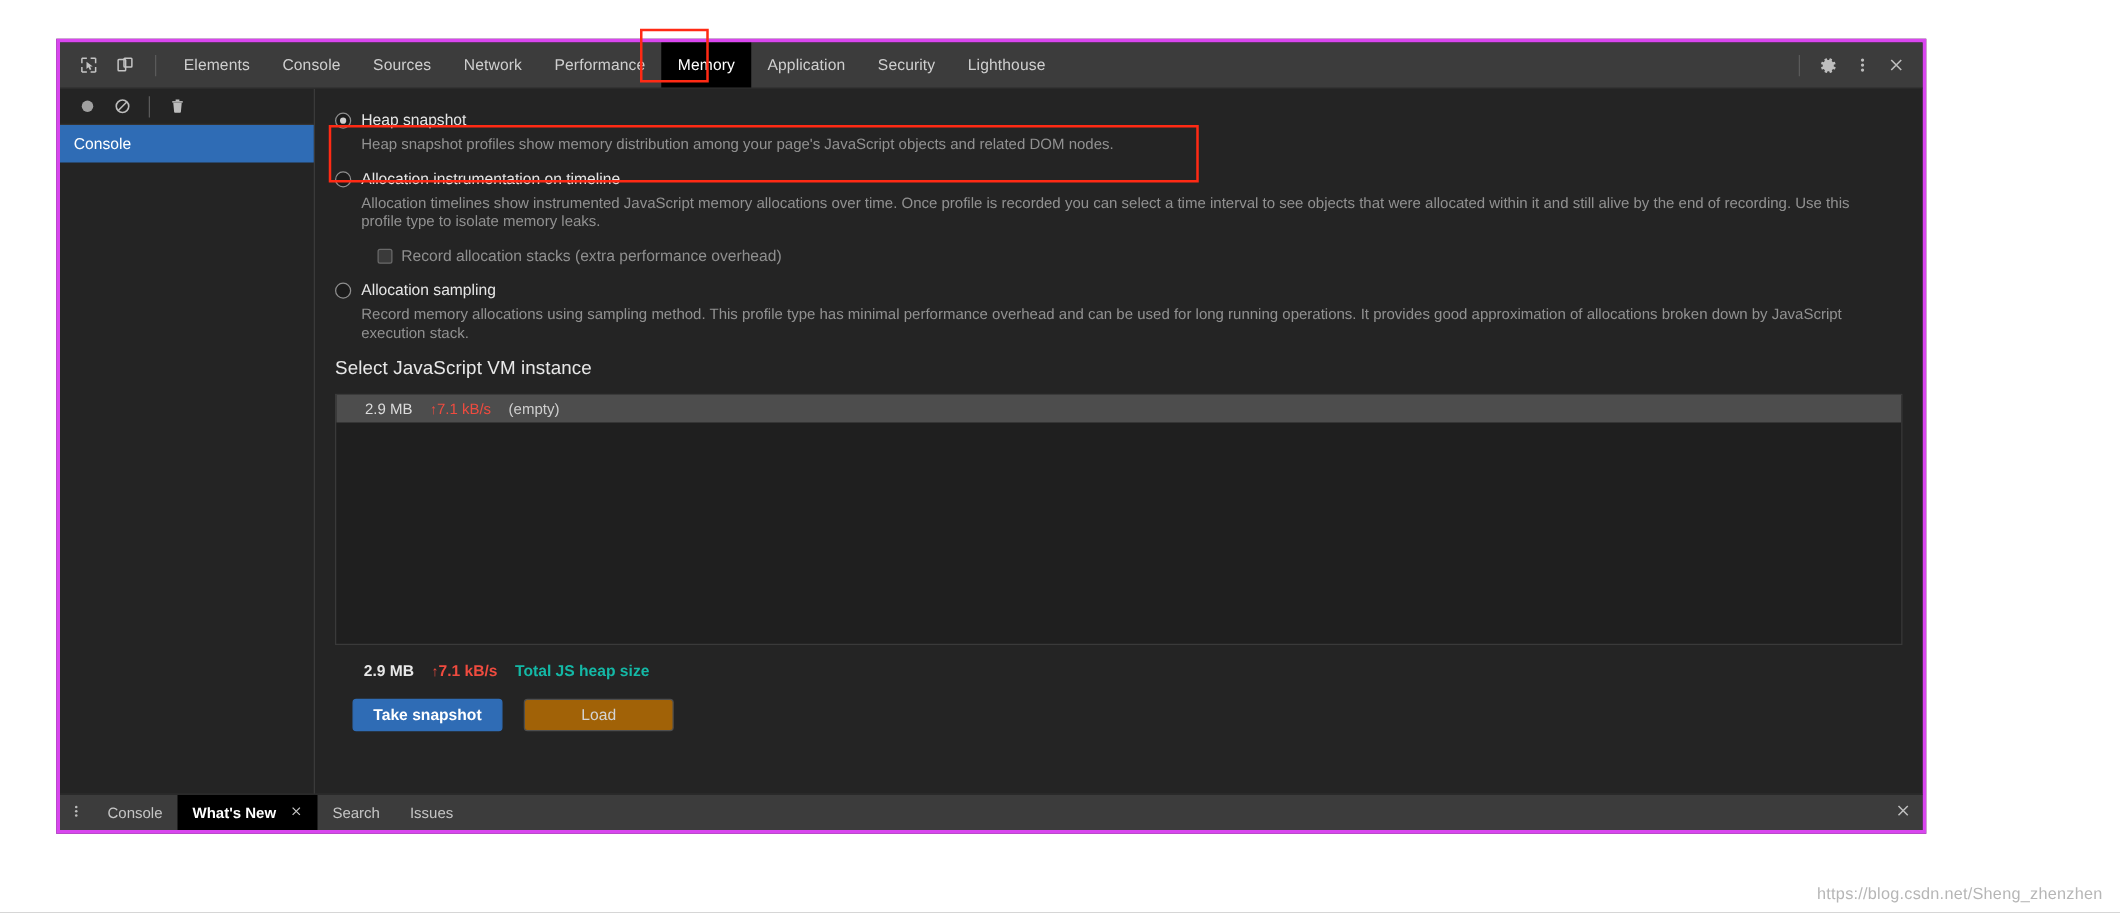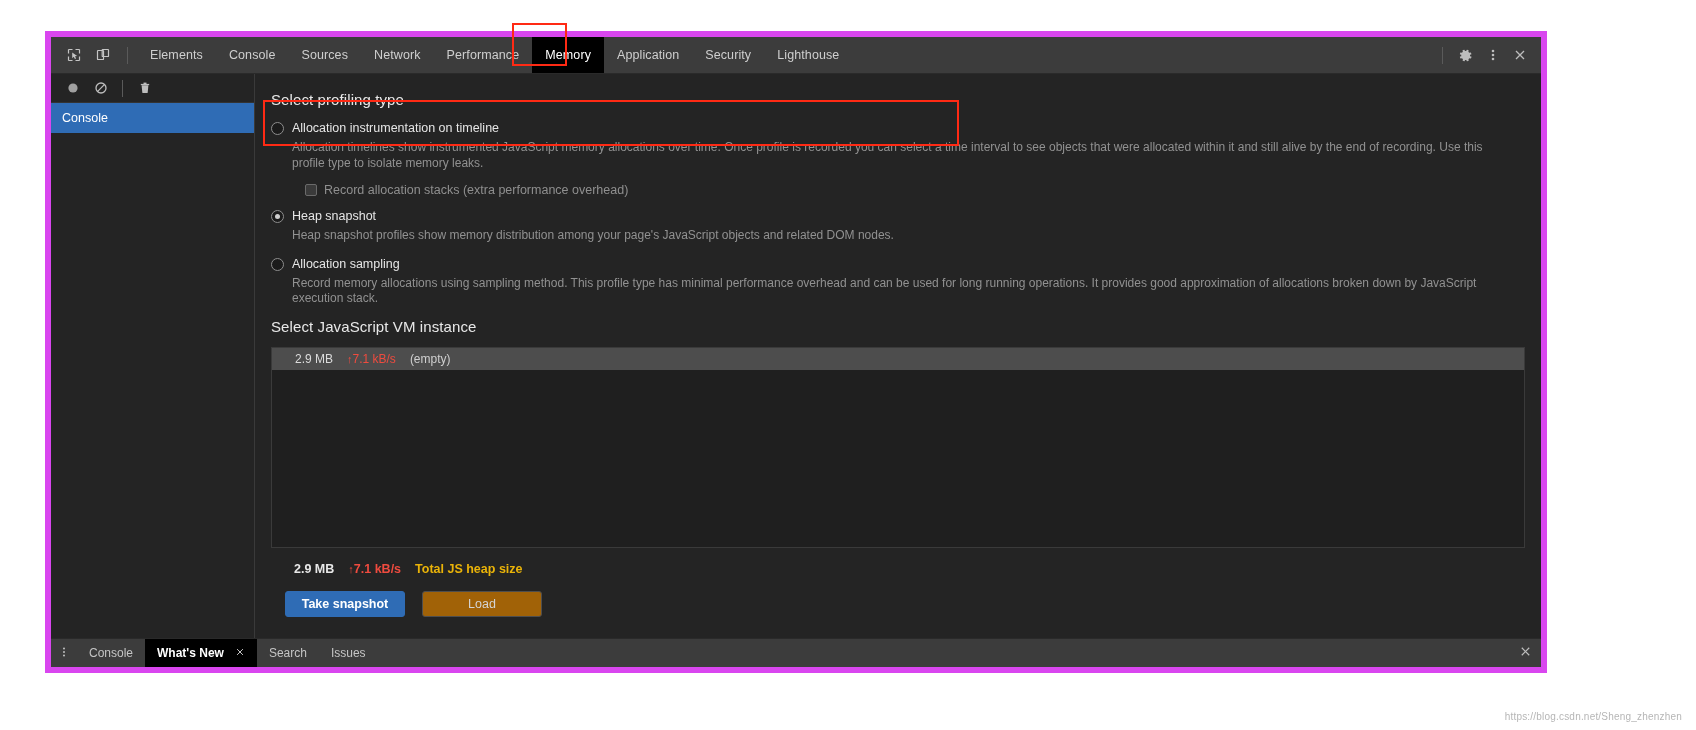--- a/index.html
+++ b/index.html
@@ -20,21 +20,21 @@
   }
 
   
   .devtools {
     position: absolute;
     left: 45px;
     top: 31px;
     width: 1490px;
     height: 630px;
     background: #242424;
-    border: 6px solid #d946ef;
+    border: 3px solid #d946ef;
     display: flex;
     flex-direction: column;
     font-size: 12px;
     color: #c9c9c9;
     justify-content: flex-end;
   }
 
   
   .toolbar {
     height: 36px;
@@ -232,21 +232,21 @@
     display: flex;
     align-items: center;
     gap: 14px;
     margin-top: 14px;
     padding-left: 23px;
     font-size: 12.5px;
     font-weight: bold;
   }
   .heap-summary .size { color: #e8e8e8; }
   .heap-summary .rate { color: #ef4b3f; }
-  .heap-summary .label { color: #eab308; }
+  .heap-summary .label { color: #14b8a6; }
 
   .button-row {
     display: flex;
     gap: 17px;
     margin-top: 15px;
     padding-left: 14px;
   }
   .btn {
     height: 26px;
     min-width: 120px;
@@ -321,21 +321,21 @@
     z-index: 30;
   }
   #annot-memory-tab { left: 512px; top: 23px; width: 55px; height: 43px; }
   #annot-heap-row   { left: 263px; top: 100px; width: 696px; height: 46px; }
 
   
   .watermark {
     position: absolute;
     right: 14px;
     bottom: 8px;
-    font-size: 10px;
+    font-size: 13px;
     color: #b6b6b6;
     letter-spacing: .2px;
   }
 
   .arrow-up { font-size: 11px; line-height: 1; }
 </style>
 </head>
 <body>
 
 <div id="root">
@@ -452,40 +452,39 @@
             </span>
           </div>
         </div>
         <div class="profiles-item">
           <span>Console</span>
         </div>
       </div>
 
       <div class="main-pane">
 
-        <div class="section-title">Select profiling type</div>
+
+        <div class="opt-group">
+          <div class="radio-row">
+            <span class="radio checked"></span>
+            <span class="radio-label">Heap snapshot</span>
+          </div>
+          <div class="radio-desc">Heap snapshot profiles show memory distribution among your page's JavaScript objects and related DOM nodes.</div>
+        </div>
 
         <div class="opt-group">
           <div class="radio-row">
             <span class="radio"></span>
             <span class="radio-label">Allocation instrumentation on timeline</span>
           </div>
           <div class="radio-desc">Allocation timelines show instrumented JavaScript memory allocations over time. Once profile is recorded you can select a time interval to see objects that were allocated within it and still alive by the end of recording. Use this profile type to isolate memory leaks.</div>
           <div class="checkbox-row">
             <span class="checkbox"></span>
             <span class="checkbox-label">Record allocation stacks (extra performance overhead)</span>
           </div>
-        </div>
-
-        <div class="opt-group">
-          <div class="radio-row">
-            <span class="radio checked"></span>
-            <span class="radio-label">Heap snapshot</span>
-          </div>
-          <div class="radio-desc">Heap snapshot profiles show memory distribution among your page's JavaScript objects and related DOM nodes.</div>
         </div>
 
         <div class="opt-group" style="margin-top:12px;">
           <div class="radio-row">
             <span class="radio"></span>
             <span class="radio-label">Allocation sampling</span>
           </div>
           <div class="radio-desc">Record memory allocations using sampling method. This profile type has minimal performance overhead and can be used for long running operations. It provides good approximation of allocations broken down by JavaScript execution stack.</div>
         </div>
 

